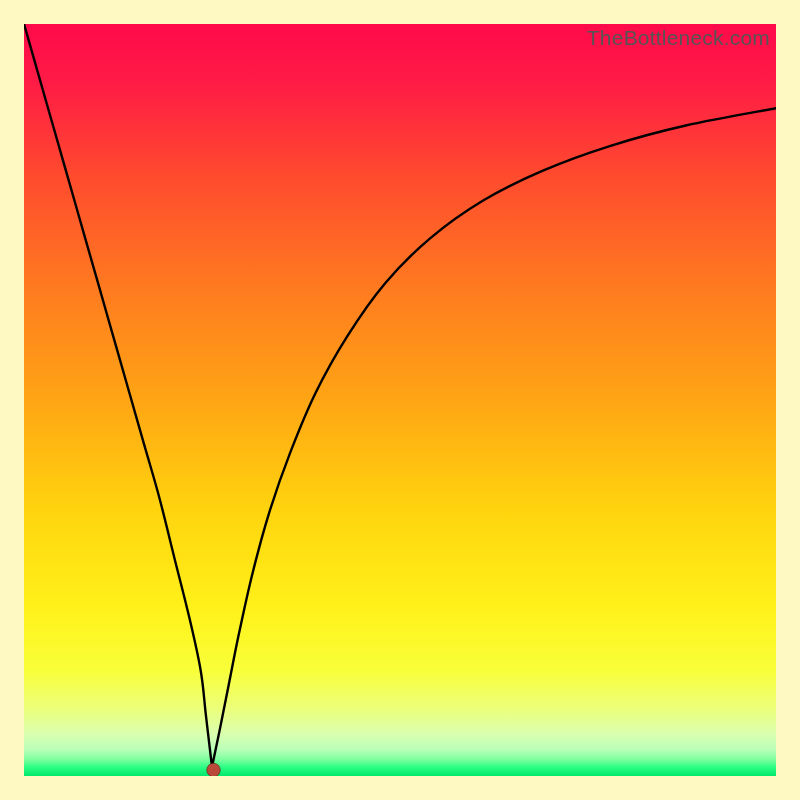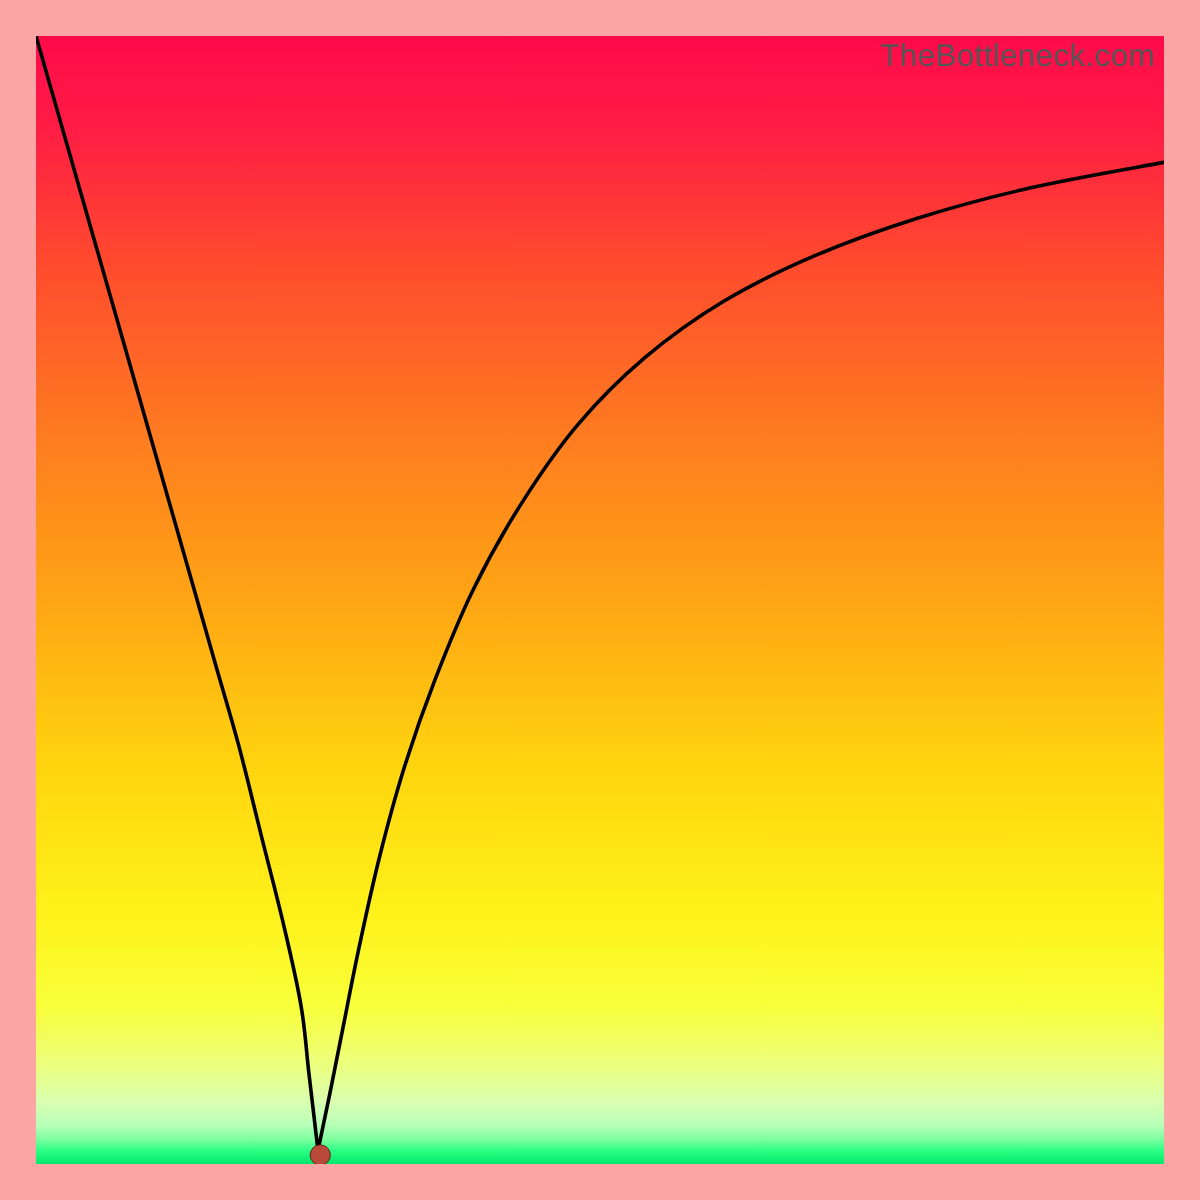--- a/index.html
+++ b/index.html
@@ -8,21 +8,21 @@
     width: 800px;
     height: 800px;
     overflow: hidden;
     background: #000;
     font-family: Arial, Helvetica, sans-serif;
   }
   .outer {
     position: relative;
     width: 800px;
     height: 800px;
-    background: #fca5a5;
+    background: #fef9c3;
   }
   .plot-area {
     position: absolute;
     left: 24px;
     top: 24px;
     width: 752px;
     height: 752px;
     overflow: hidden;
   }
   .watermark {

